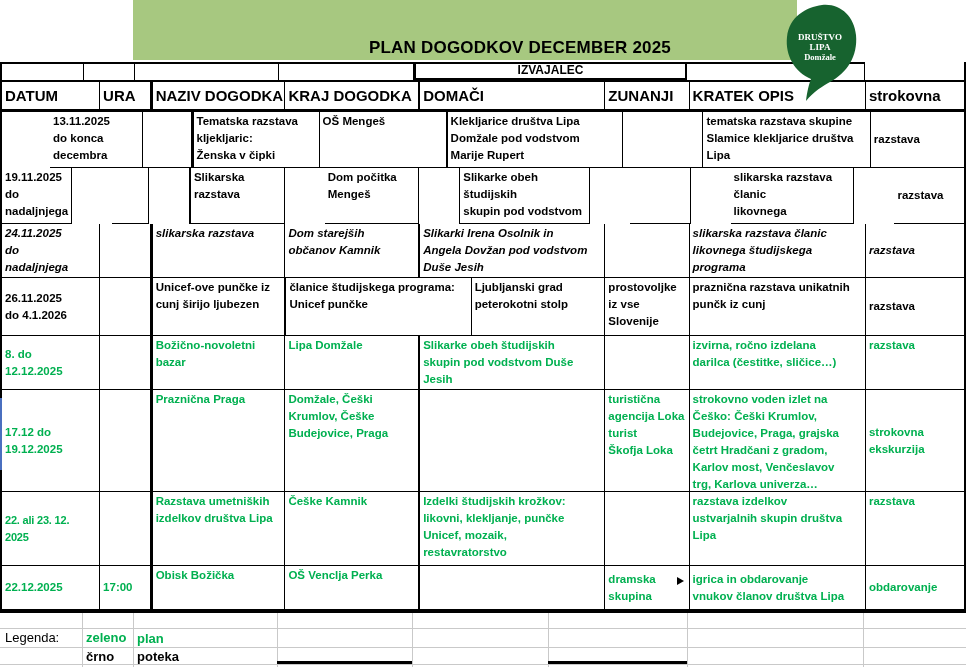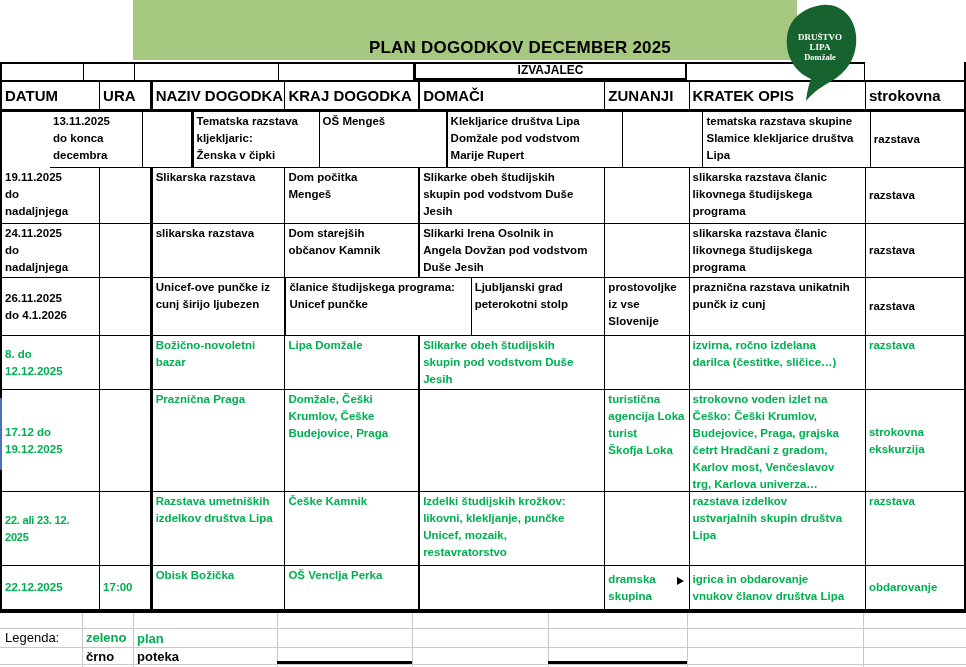--- a/index.html
+++ b/index.html
@@ -38,21 +38,21 @@
   .v-mid{display:flex;align-items:center;}
   .row-g .t-cell{color:#00B050;}
   .tight{font-size:11px;letter-spacing:-0.2px;}
 
   .c1{width:99px;} .c2{width:51px;} .c3{width:136px;border-left:2px solid #000;}
   .c4{width:135px;} .c5{width:188px;border-left:1px solid #000;} .c6{width:85px;}
   .c7{width:178px;} .c8{width:99px;border-right:none;}
   .iz1{width:82px;} .iz2{width:51px;} .iz3{width:144px;} .iz4{width:135px;}
   .iz5{width:273px;} .iz6{width:178px;} .iz7{width:99px;}
 
-  .r1{height:56px;margin-left:48px;} .r2{height:56px;} .r3{height:54px;} .r4{height:58px;}
+  .r1{height:56px;margin-left:48px;} .r2{height:56px;gap:40px;} .r3{height:54px;font-style:italic;} .r4{height:58px;}
   .r5{height:54px;} .r6{height:102px;} .r7{height:74px;} .r8{height:44px;}
 
   
   .vgrid{position:absolute;top:613px;height:54px;width:1px;background:#C9C9C9;}
   .hgrid{position:absolute;left:0;width:966px;height:1px;background:#C9C9C9;}
   .bseg{position:absolute;top:661px;height:3px;background:#000;}
   .legtxt{position:absolute;font-size:13px;}
   .bold{font-weight:bold;}
   .green{color:#00B050;}
 

